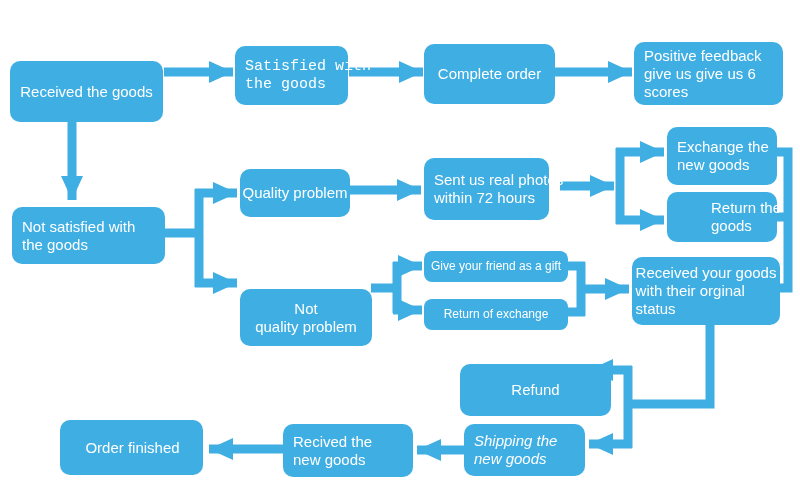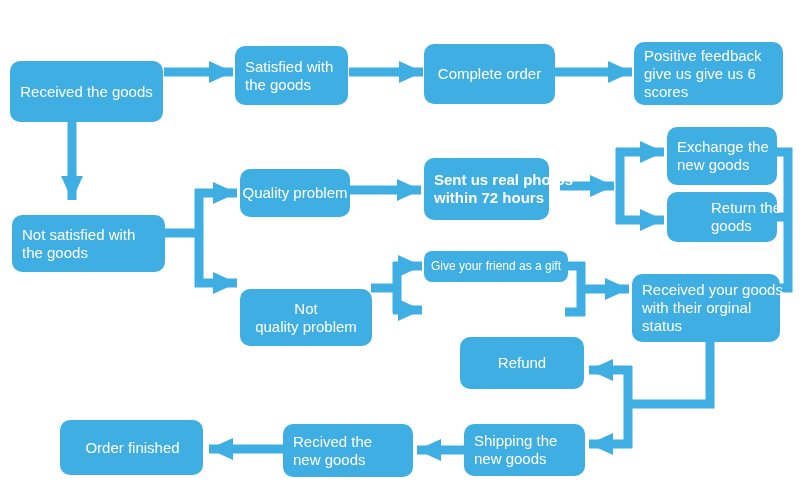--- a/index.html
+++ b/index.html
@@ -13,34 +13,34 @@
     border-radius:10px;display:flex;align-items:center;
     font-size:15px;line-height:1.2;white-space:pre;
     padding:2px 10px;box-sizing:border-box;
   }
   .node.center{justify-content:center;text-align:center;}
   .node.left{justify-content:flex-start;text-align:left;}
   .node.small{font-size:12px;border-radius:8px;padding:2px 7px;}
 
   
   #n-received     {left:10px;  top:41px;  width:153px; height:61px;margin-top:20px;}
-  #n-satisfied    {left:235px; top:46px;  width:113px; height:59px;}
+  #n-satisfied    {left:235px; top:46px;  width:113px; height:59px;font-family:Liberation Mono, monospace;}
   #n-complete     {left:424px; top:44px;  width:131px; height:60px;}
   #n-positive     {left:634px; top:42px;  width:149px; height:63px;}
-  #n-notsatisfied {left:12px;  top:207px; width:153px; height:57px;margin-top:8px;}
+  #n-notsatisfied {left:12px;  top:207px; width:153px; height:57px;}
   #n-quality      {left:240px; top:169px; width:110px; height:48px;}
-  #n-photos       {left:424px; top:158px; width:125px; height:62px;font-weight:bold;}
+  #n-photos       {left:424px; top:158px; width:125px; height:62px;}
   #n-exchange     {left:667px; top:127px; width:110px; height:58px;}
   #n-returngoods  {left:667px; top:192px; width:110px; height:50px;padding-left:44px;}
   #n-notquality   {left:240px; top:256px; width:132px; height:57px;margin-top:33px;}
   #n-gift         {left:424px; top:251px; width:144px; height:31px;}
   #n-returnexch   {left:424px; top:299px; width:144px; height:31px;}
-  #n-orginal      {left:632px; top:274px; width:148px; height:68px;}
-  #n-refund       {left:460px; top:337px; width:124px; height:52px;}
-  #n-shipping     {left:464px; top:424px; width:121px; height:52px;}
+  #n-orginal      {left:632px; top:257px; width:148px; height:68px;justify-content:center;}
+  #n-refund       {left:460px; top:364px; width:151px; height:52px;}
+  #n-shipping     {left:464px; top:424px; width:121px; height:52px;font-style:italic;}
   #n-recived      {left:283px; top:424px; width:130px; height:53px;align-items:center;}
   #n-finished     {left:60px;  top:420px; width:143px; height:55px;padding-left:12px;}
 </style>
 </head>
 <body>
 
 <div class="canvas">
 
   <svg class="connectors" viewBox="0 0 800 492" aria-hidden="true">
     <defs>
@@ -119,20 +119,23 @@
     <span>Return the
 goods</span>
   </div>
   <div id="n-notquality" class="node center">
     <span>Not
 quality problem</span>
   </div>
   <div id="n-gift" class="node center small">
     <span>Give your friend as a gift</span>
   </div>
+  <div id="n-returnexch" class="node center small">
+    <span>Return of exchange</span>
+  </div>
   <div id="n-orginal" class="node left">
     <span>Received your goods
 with their orginal
 status</span>
   </div>
   <div id="n-refund" class="node center">
     <span>Refund</span>
   </div>
   <div id="n-shipping" class="node left">
     <span>Shipping the

